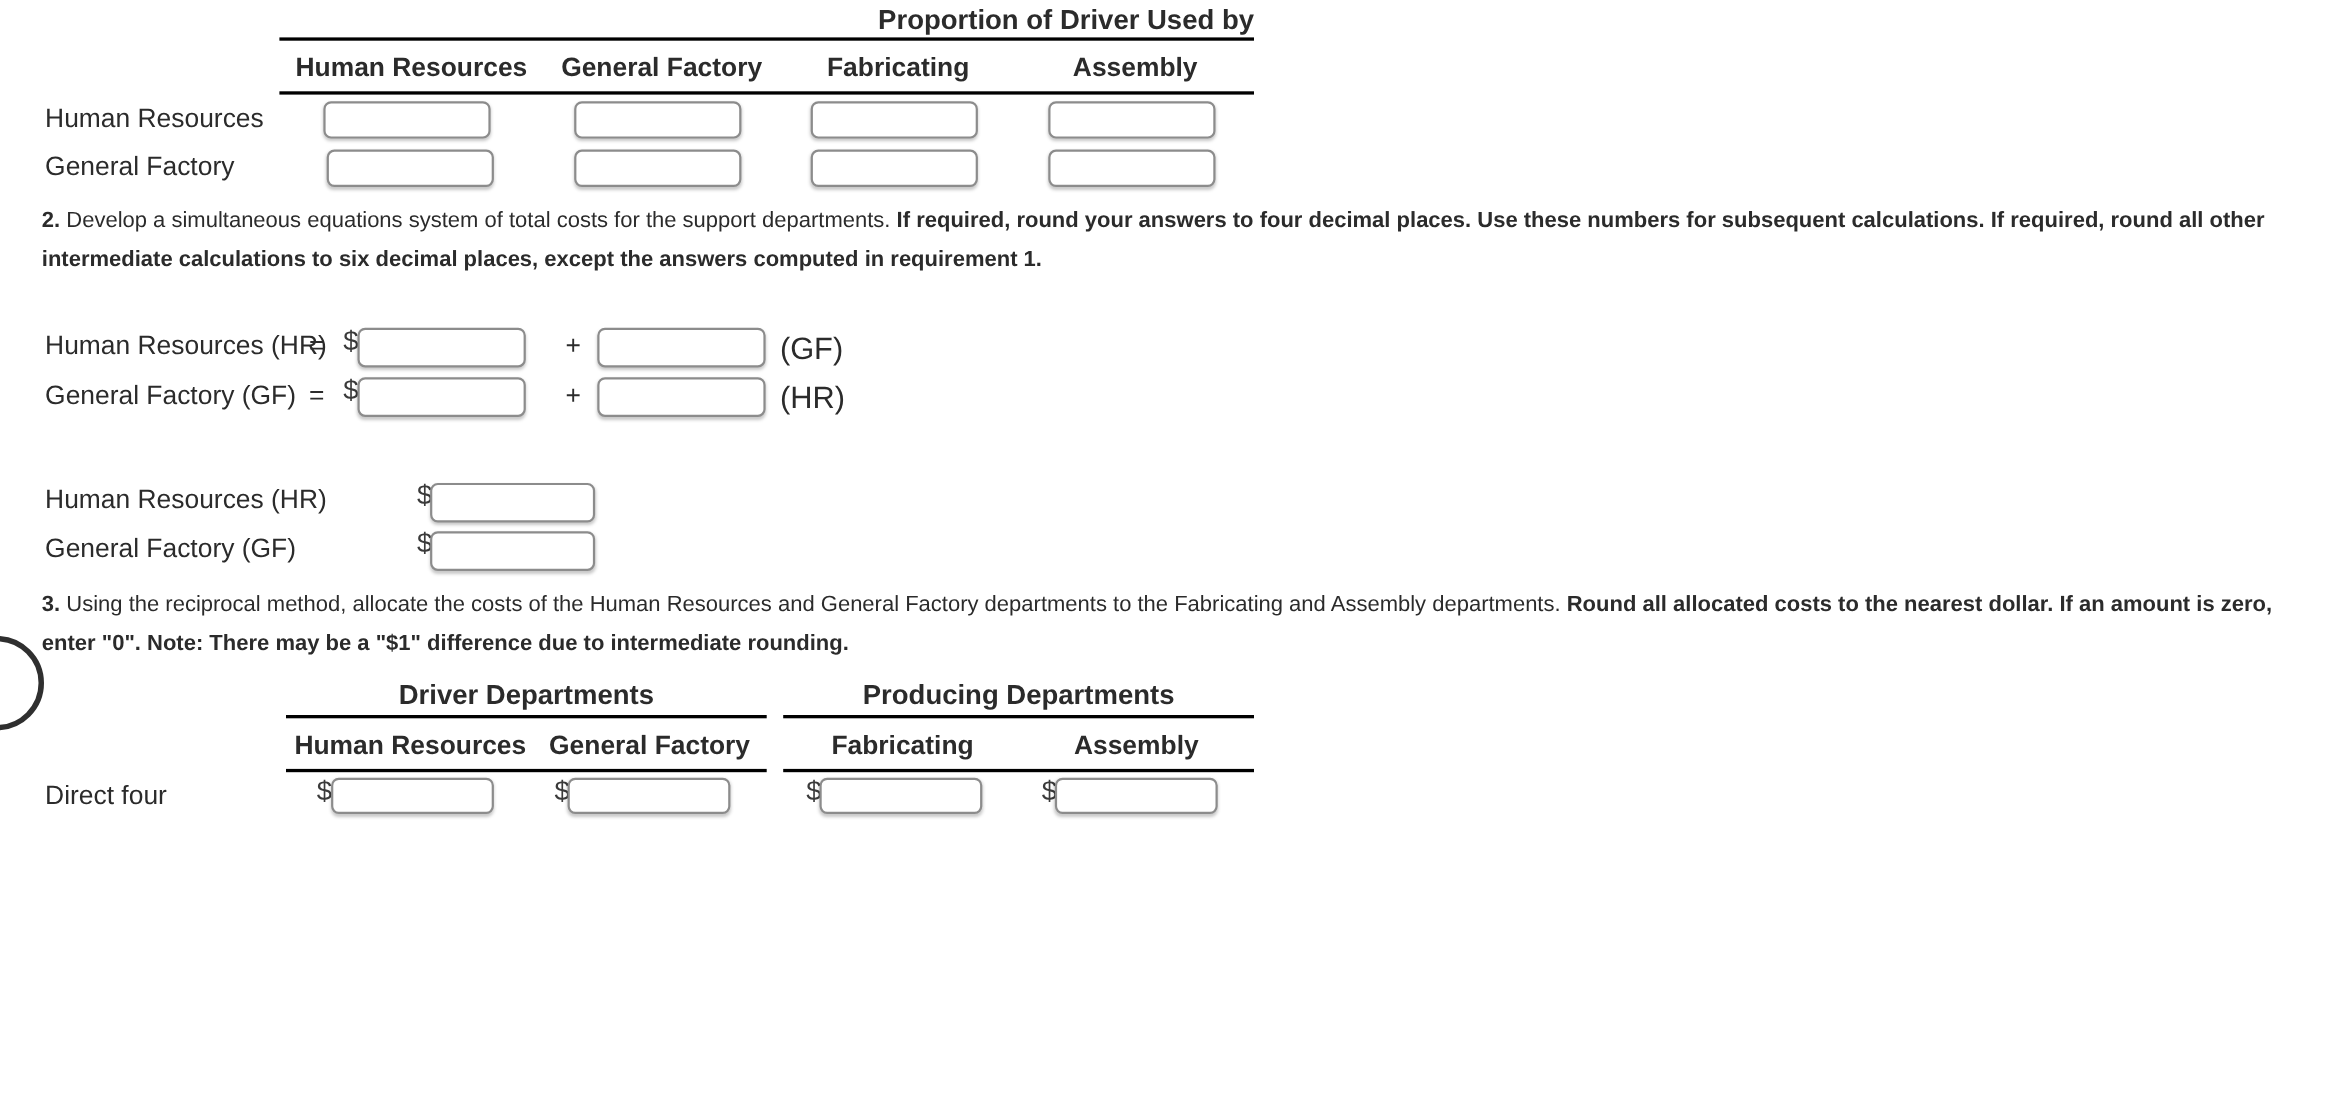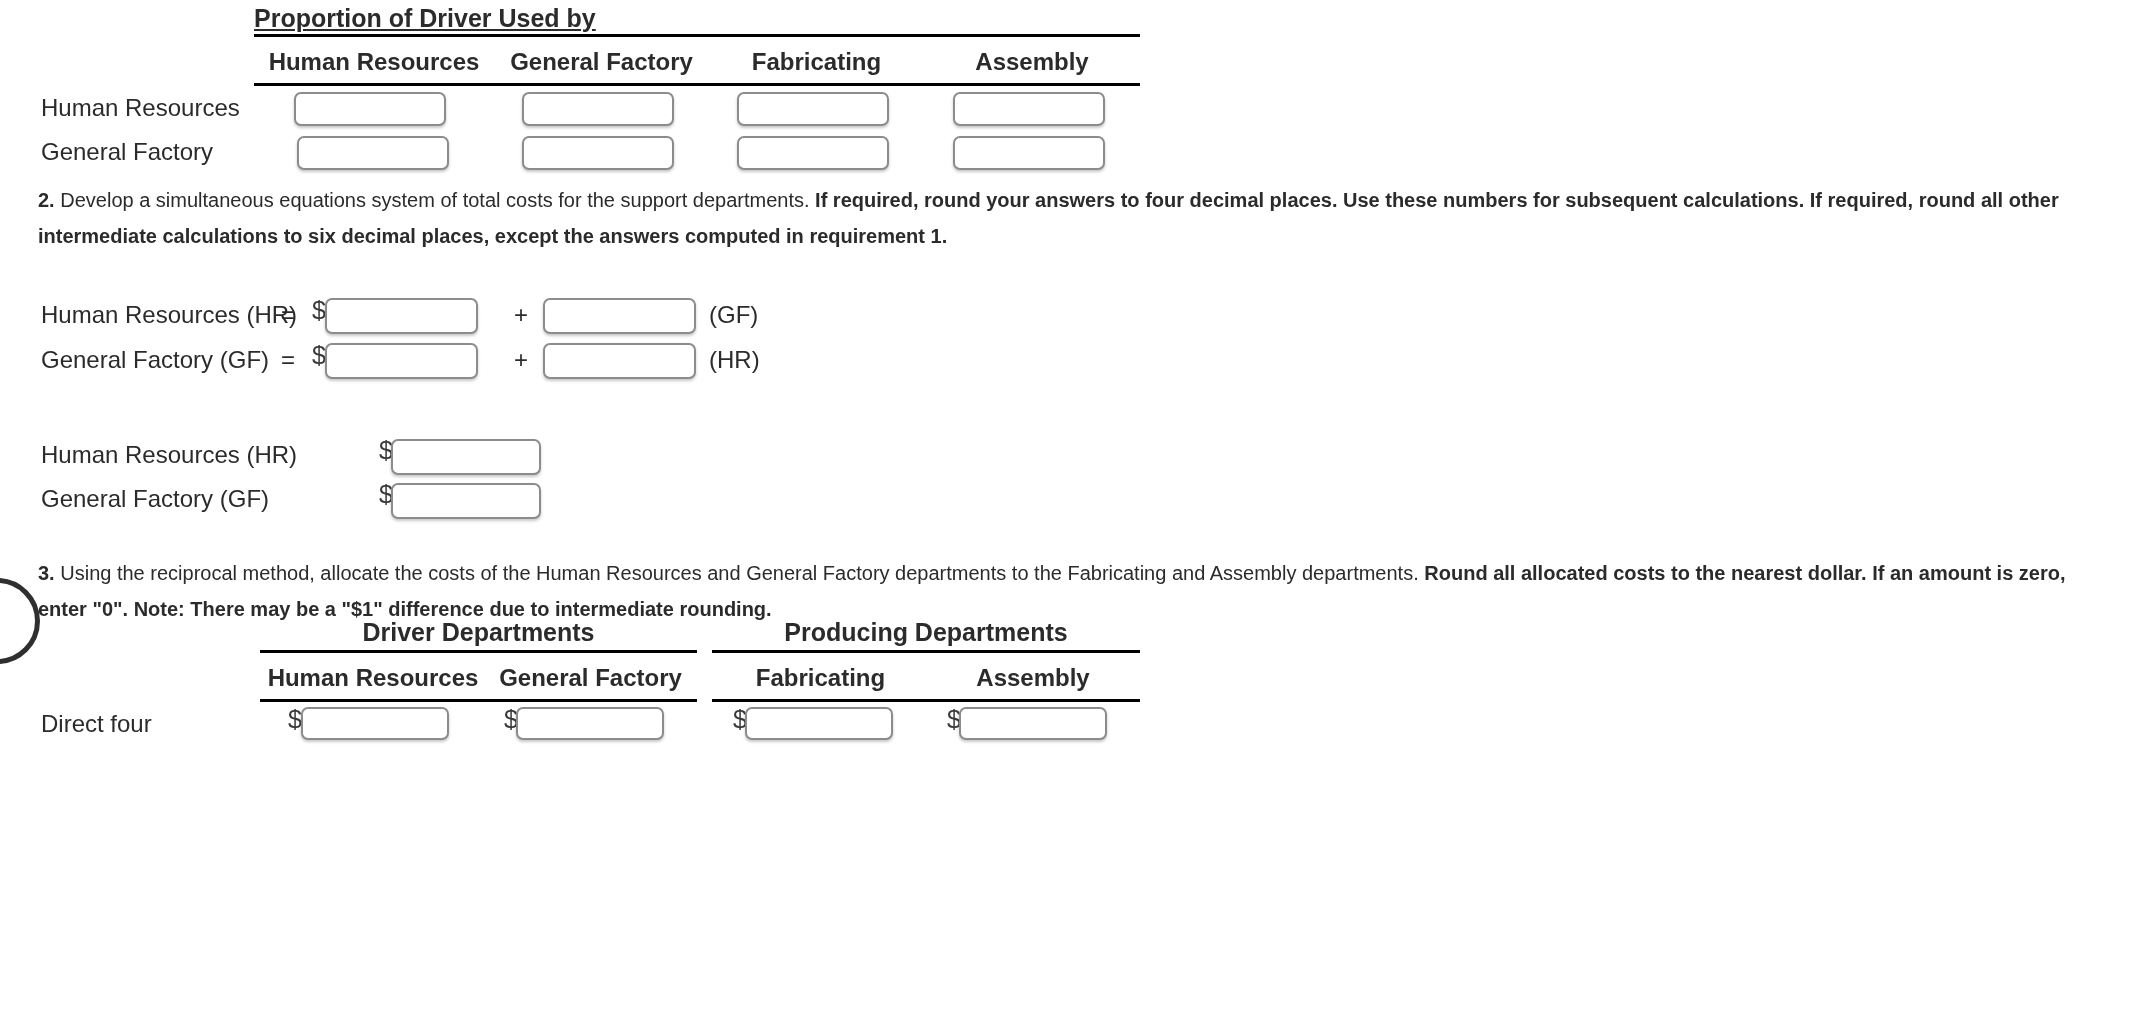--- a/index.html
+++ b/index.html
@@ -61,25 +61,24 @@
     position: absolute;
     left: 0;
     top: 0;
     width: 2134px;
   }
   .t1-title {
     position: absolute;
     left: 254px;
     top: 4px;
     width: 886px;
-    text-align: left;
+    text-align: right;
     font-size: 25px;
     font-weight: bold;
     color: #2b2b2b;
-    text-decoration: underline;
   }
   .t1-rule-top {
     position: absolute;
     left: 254px;
     top: 34px;
     width: 886px;
     height: 3px;
     background: #000;
   }
   .t1-rule-bot {
@@ -143,21 +142,21 @@
   .eq-plus {
     position: absolute;
     left: 514px;
     font-size: 24px;
     color: #2b2b2b;
   }
   .eq-in2 { position: absolute; left: 543px; width: 153px; height: 36px; }
   .eq-tail {
     position: absolute;
     left: 709px;
-    font-size: 24px;
+    font-size: 28px;
     color: #2b2b2b;
   }
 
   
   .rt-label {
     position: absolute;
     left: 41px;
     font-size: 24px;
     color: #2b2b2b;
     white-space: nowrap;
@@ -268,21 +267,21 @@
     <span class="rt-dollar dollar">$</span>
     <input class="ibox rt-input" style="top: -2px;" value="">
   </div>
 
   <div class="eq-row" style="top:485px;">
     <span class="rt-label">General Factory (GF)</span>
     <span class="rt-dollar dollar">$</span>
     <input class="ibox rt-input" style="top: -2px;" value="">
   </div>
 
-  <div class="para" style="top:532px;margin-top:24px;">
+  <div class="para" style="top:532px;">
     <span class="num">3.</span><span> Using the reciprocal method, allocate the costs of the Human Resources and General Factory departments to the Fabricating and Assembly departments. </span><b>Round all allocated costs to the nearest dollar. If an amount is zero, enter "0". Note: There may be a "$1" difference due to intermediate rounding.</b>
   </div>
 
   <div>
 
     <div class="t2-grouphead" style="left:260px; width:437px;">Driver Departments</div>
     <div class="t2-grouphead" style="left:712px; width:428px;">Producing Departments</div>
 
     <div class="t2-rule" style="left:260px; width:437px;"></div>
     <div class="t2-rule" style="left:712px; width:428px;"></div>

